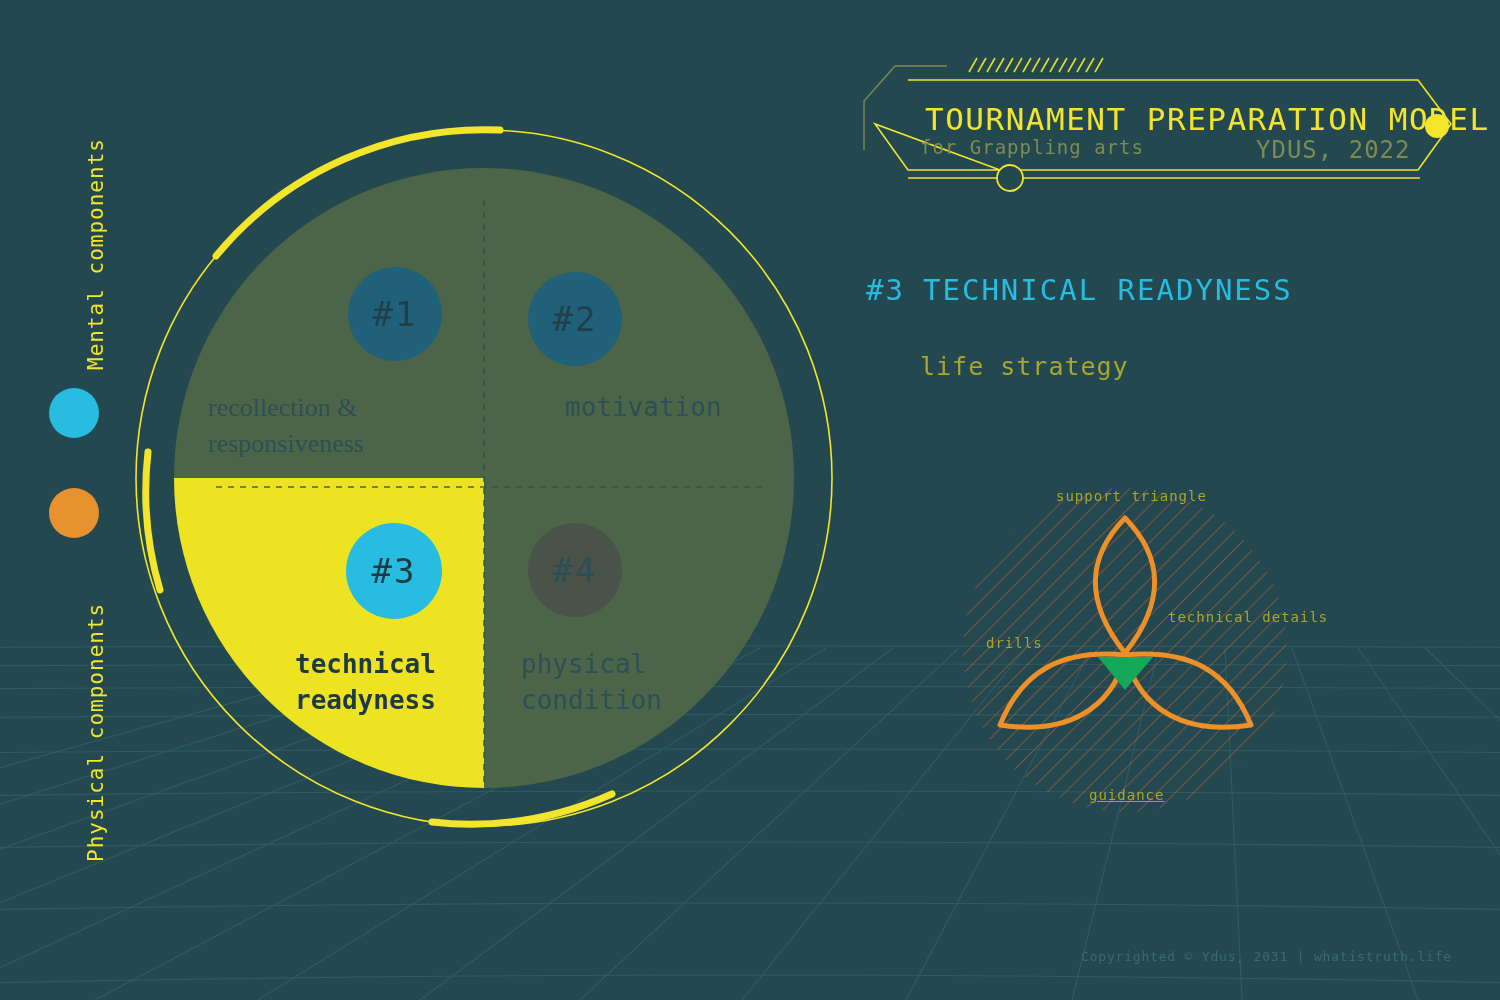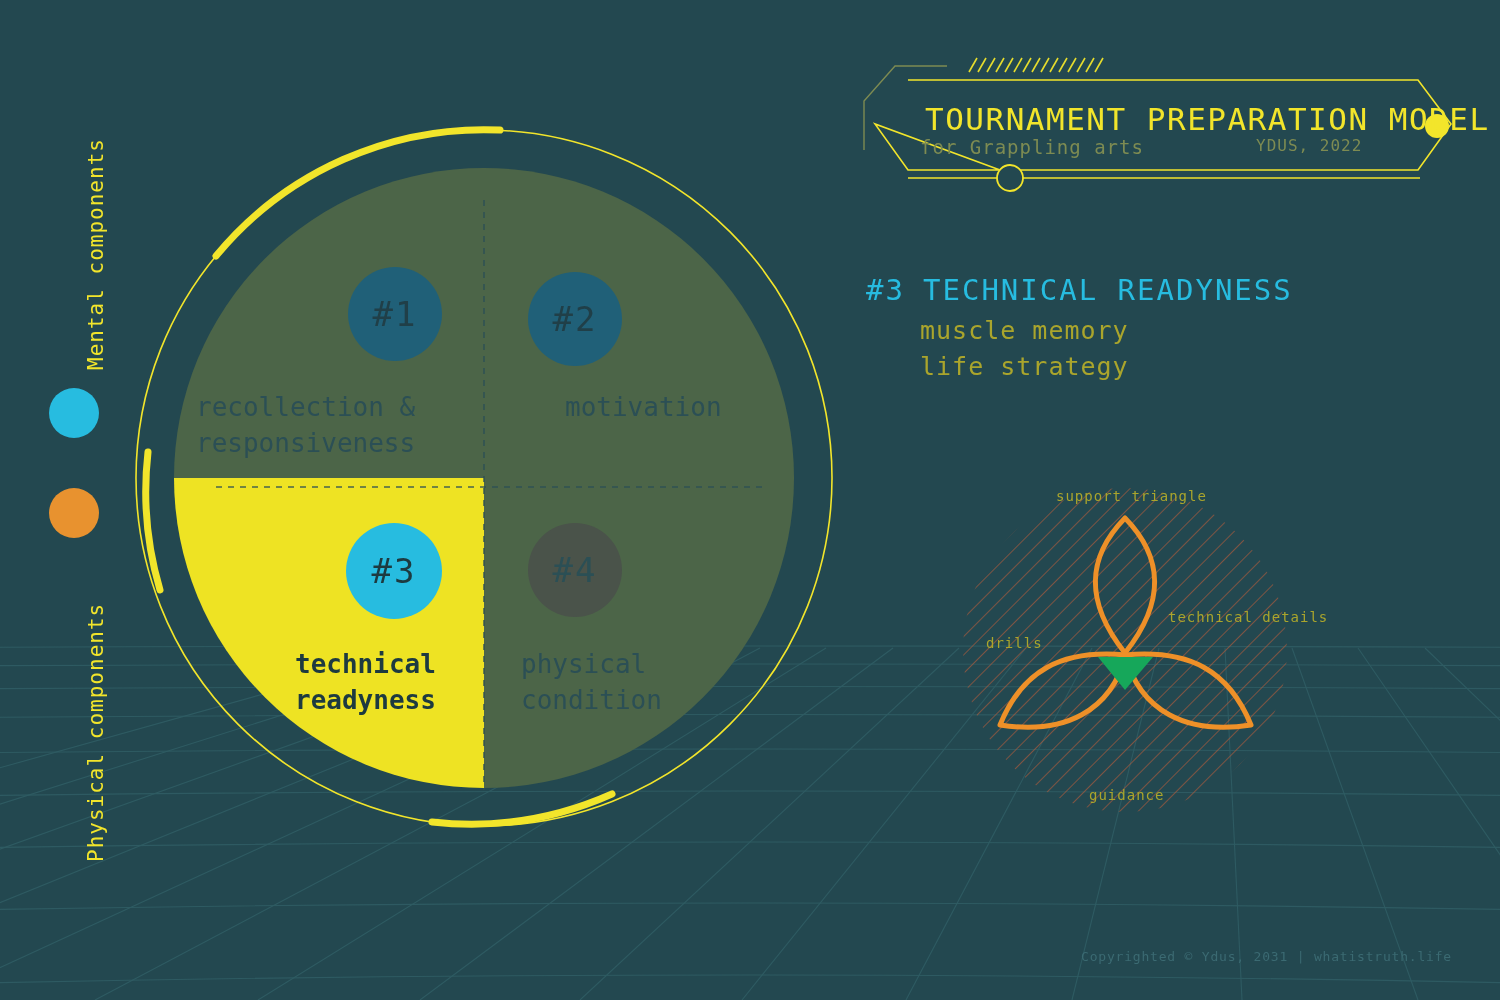--- a/index.html
+++ b/index.html
@@ -13,55 +13,55 @@
   .vlabel{position:absolute;color:#f2e52b;font-size:21px;letter-spacing:1px;
           white-space:nowrap;transform-origin:0 0;}
   #lbl-mental{left:84px;top:370px;transform:rotate(-90deg);}
   #lbl-physical{left:84px;top:862px;transform:rotate(-90deg);}
   .legdot{position:absolute;border-radius:50%;}
   #dot-cyan{left:49px;top:388px;width:50px;height:50px;background:#27bce0;}
   #dot-orange{left:49px;top:488px;width:50px;height:50px;background:#e8922f;}
 
   
   .qlabel{position:absolute;font-size:26px;line-height:1.38;color:#2b4f55;white-space:pre;}
-  #q1-label{left:196px;top:390px;}
+  #q1-label{left:208px;top:390px;font-family:Liberation Serif, serif;}
   #q2-label{left:521px;top:390px;margin-left:44px;}
   #q3-label{left:295px;top:647px;color:#1d3a40;font-weight:bold;}
   #q4-label{left:521px;top:647px;}
   .qnum{position:absolute;border-radius:50%;display:flex;align-items:center;
         justify-content:center;font-size:34px;letter-spacing:2px;}
   #qnum1{left:348px;top:267px;width:94px;height:94px;background:#206078;color:#203f48;}
   #qnum2{left:528px;top:272px;width:94px;height:94px;background:#206078;color:#203f48;}
   #qnum3{left:346px;top:523px;width:96px;height:96px;background:#27bce0;color:#1d3a40;}
   #qnum4{left:528px;top:523px;width:94px;height:94px;background:#4a534a;color:#2b4f55;}
 
   
   #hdr-title{position:absolute;left:881px;top:101px;font-size:31px;color:#f2e52b;
              letter-spacing:1.5px;white-space:nowrap;margin-left:44px;}
   #hdr-sub{position:absolute;left:920px;top:136px;font-size:19px;color:#7d8b52;
            letter-spacing:1px;white-space:nowrap;}
-  #hdr-credit{position:absolute;left:1256px;top:136px;font-size:16px;color:#7d8b52;
+  #hdr-credit{position:absolute;left:1256px;top:136px;font-size:24px;color:#7d8b52;
               letter-spacing:1px;white-space:nowrap;}
 
   
   #detail-num{position:absolute;left:866px;top:273px;font-size:29px;color:#27bce0;
               letter-spacing:2px;white-space:nowrap;}
   #detail-title{position:absolute;left:923px;top:273px;font-size:29px;color:#27bce0;
                 letter-spacing:2px;white-space:nowrap;}
   .detail-item{position:absolute;left:920px;font-size:25px;color:#aaa52c;
                letter-spacing:1px;white-space:nowrap;}
   #detail-item-0{top:316px;}
   #detail-item-1{top:352px;}
 
   
   .tlabel{position:absolute;font-size:14px;color:#aaa52c;letter-spacing:1px;white-space:nowrap;}
   #tl-top{left:1056px;top:488px;}
   #tl-left{left:986px;top:635px;}
   #tl-right{left:1168px;top:609px;}
-  #tl-bottom{left:1089px;top:787px;}
+  #tl-bottom{left:1089px;top:787px;text-decoration:underline;}
 
   
   .foot{position:absolute;top:949px;font-size:13px;color:#3b6a72;letter-spacing:.8px;
         white-space:nowrap;}
   #foot-left{left:48px;}
   #foot-right{right:48px;}
 </style>
 </head>
 <body>
 
@@ -176,21 +176,20 @@
 
     <circle cx="1437" cy="126" r="12" fill="#f2e52b"></circle>
   </svg>
 
   <div id="hdr-title">TOURNAMENT PREPARATION MODEL</div>
   <div id="hdr-sub">for Grappling arts</div>
   <div id="hdr-credit">YDUS, 2022</div>
 
   <div id="detail-num">#3</div>
   <div id="detail-title">TECHNICAL READYNESS</div>
-  <div class="detail-item" id="detail-item-0">muscle memory</div>
   <div class="detail-item" id="detail-item-1">life strategy</div>
 
   <svg class="lyr" viewBox="0 0 1500 1000">
     <defs>
       <pattern id="hatch" width="13" height="13" patternUnits="userSpaceOnUse" patternTransform="rotate(45)">
         <line x1="0" y1="0" x2="0" y2="13" stroke="#b25b3a" stroke-width="1.5" opacity="0.85"></line>
       </pattern>
       <clipPath id="hatchClip">
           <circle cx="1125" cy="650" r="162"></circle>
         </clipPath>

